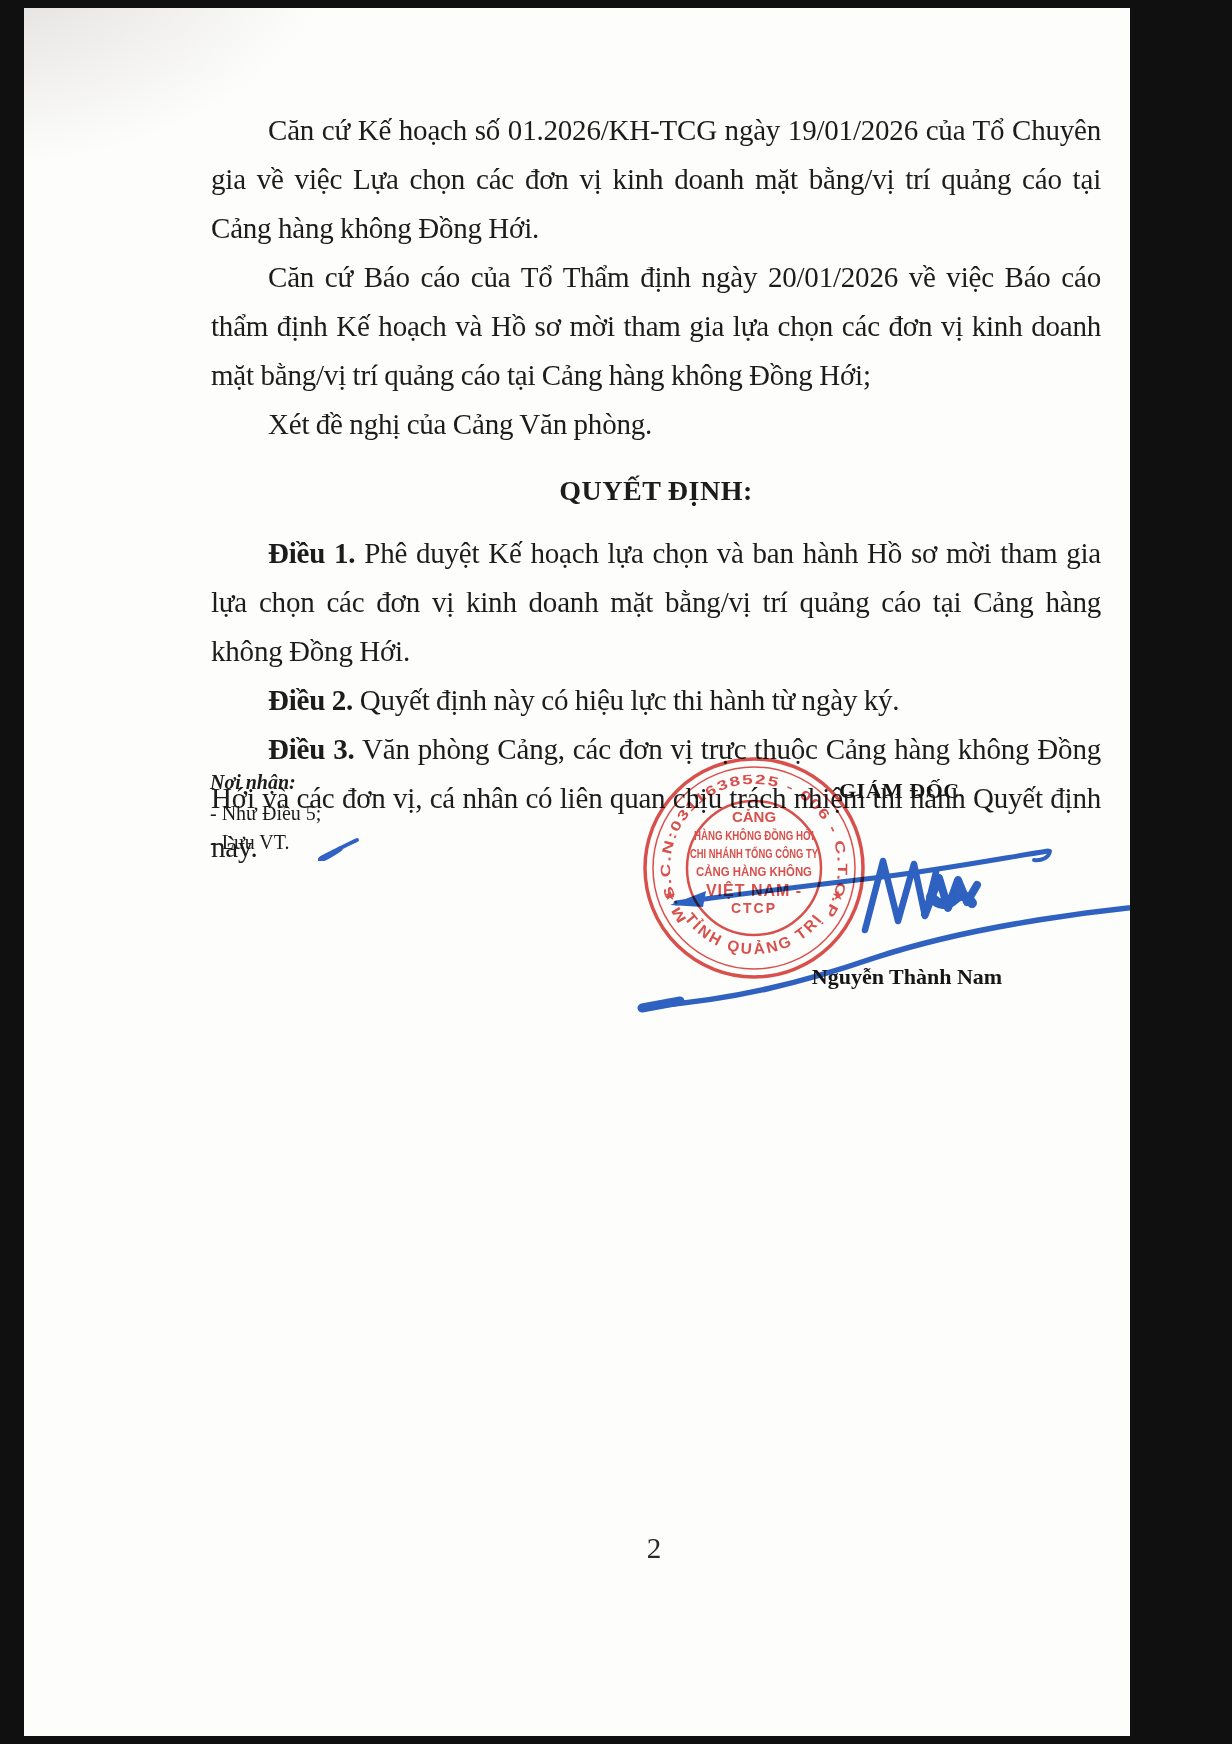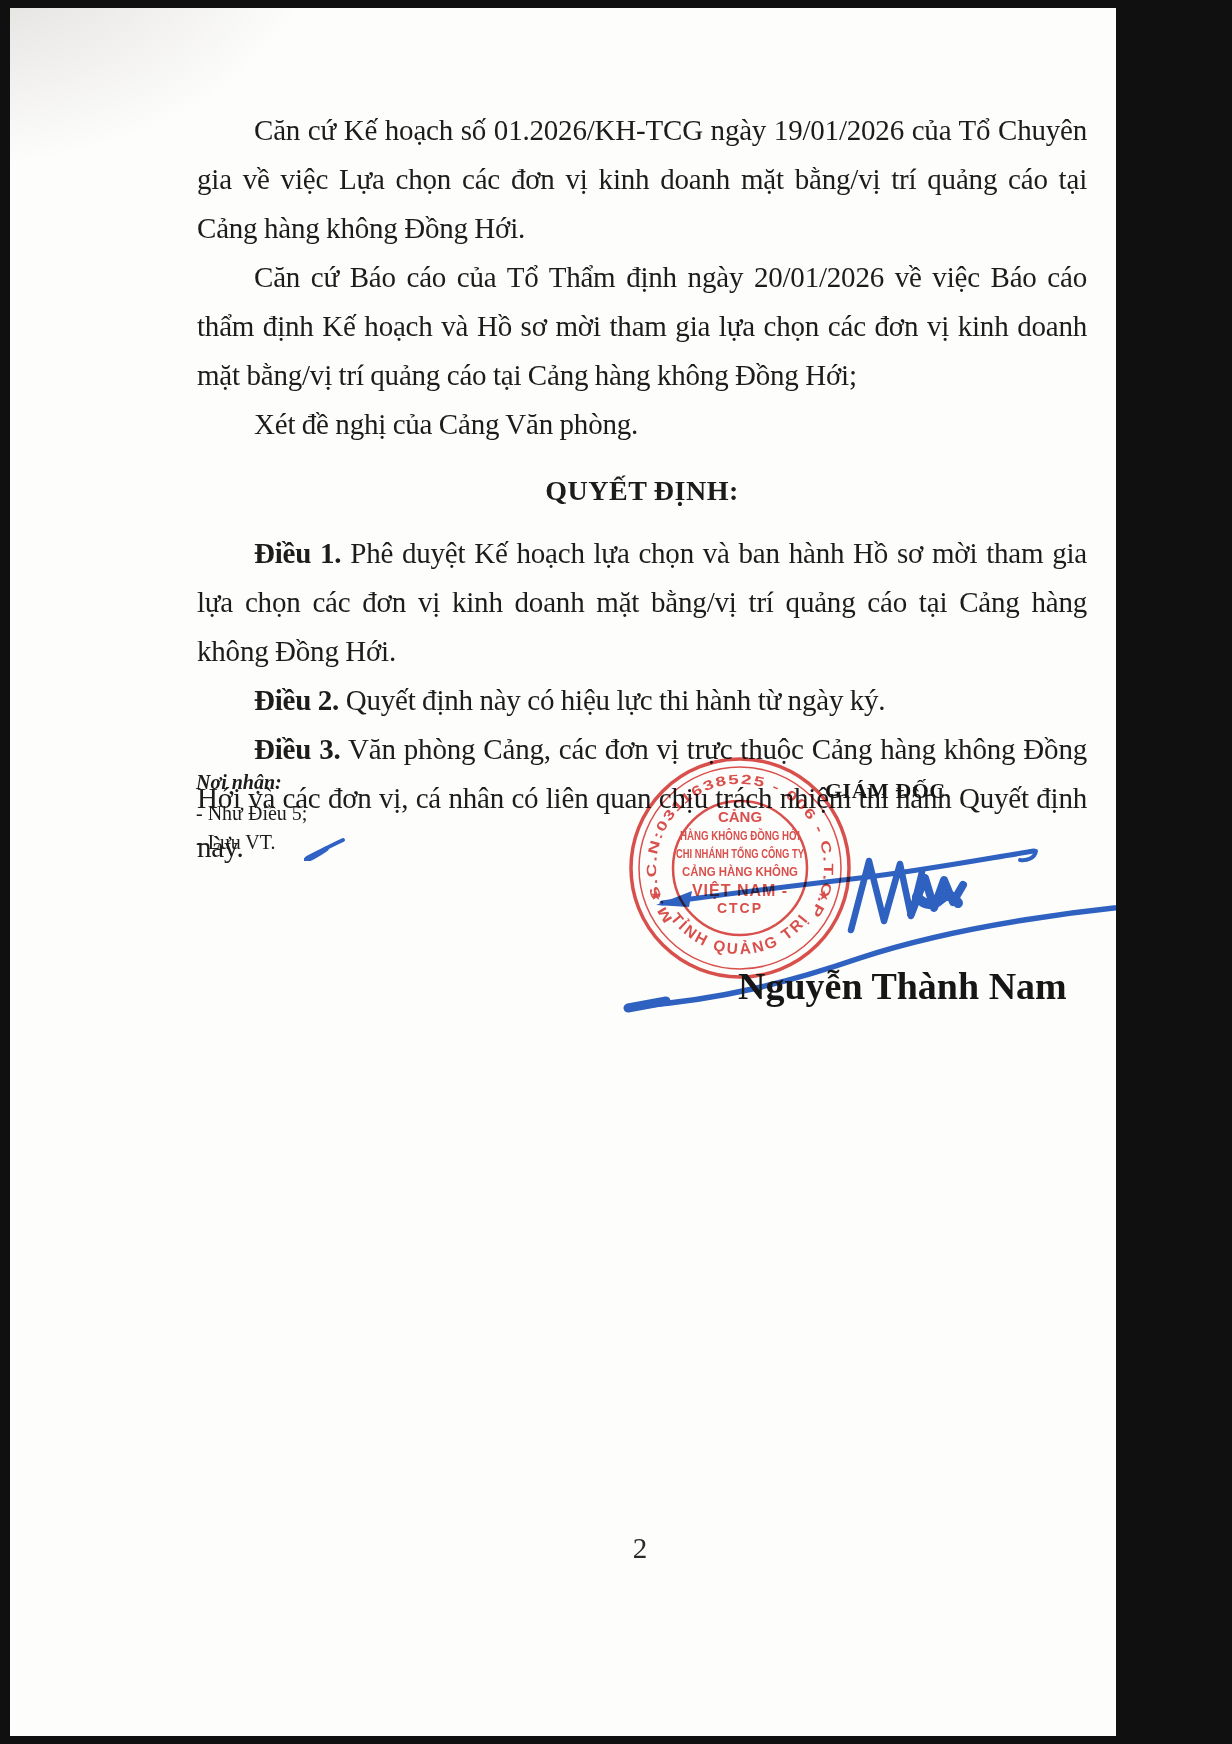--- a/index.html
+++ b/index.html
@@ -2,21 +2,21 @@
 <html><head>
 <meta charset="utf-8">
 <style>
   html,body{margin:0;padding:0;}
   body{
     width:1232px;height:1744px;position:relative;
     background:#101010;
     font-family:"Liberation Serif","DejaVu Serif",serif;
   }
   .page{
-    position:absolute;left:10px;top:8px;width:1106px;height:1728px;
+    position:absolute;left:24px;top:8px;width:1106px;height:1728px;
     background:
       radial-gradient(500px 320px at -60px -80px, #d9d8d5 0%, #edecea 40%, rgba(253,253,252,0) 75%),
       #fdfdfc;
     overflow:hidden;
     text-decoration:underline;
   }
   .content{
     position:absolute;left:187px;top:98px;width:890px;
     font-size:29px;line-height:49px;color:#1c1c1c;
     text-align:justify;letter-spacing:-0.2px;word-spacing:-0.5px;
@@ -32,21 +32,21 @@
     position:absolute;left:186px;top:760px;z-index:4;
     font-size:20px;line-height:29px;color:#1c1c1c;
   }
   .recipients .rtitle{font-weight:bold;font-style:italic;margin-bottom:2px;}
   .director-title{
     position:absolute;left:815px;top:770px;z-index:4;
     font-size:22px;font-weight:bold;color:#161616;letter-spacing:0.5px;white-space:nowrap;
   }
   .signer-name{
     position:absolute;left:728px;top:956px;width:310px;z-index:4;
-    text-align:center;font-size:38px;font-weight:bold;color:#161616;white-space:nowrap;
+    text-align:center;font-size:22px;font-weight:bold;color:#161616;white-space:nowrap;
   }
   .page-number{
     position:absolute;left:595px;top:1524px;width:70px;z-index:1;
     text-align:center;font-size:29px;color:#2a2a2a;
   }
   .stamp{position:absolute;z-index:2;opacity:0.93;mix-blend-mode:multiply;}
   .stamp-1{left:618px;top:748px;width:224px;height:224px;}
   .stamp-2{left:1105px;top:760px;width:240px;height:240px;}
   .stamp svg{display:block;width:100%;height:100%;}
   .stamp text{font-family:"Liberation Sans","DejaVu Sans",sans-serif;font-weight:bold;fill:#d8423f;}

